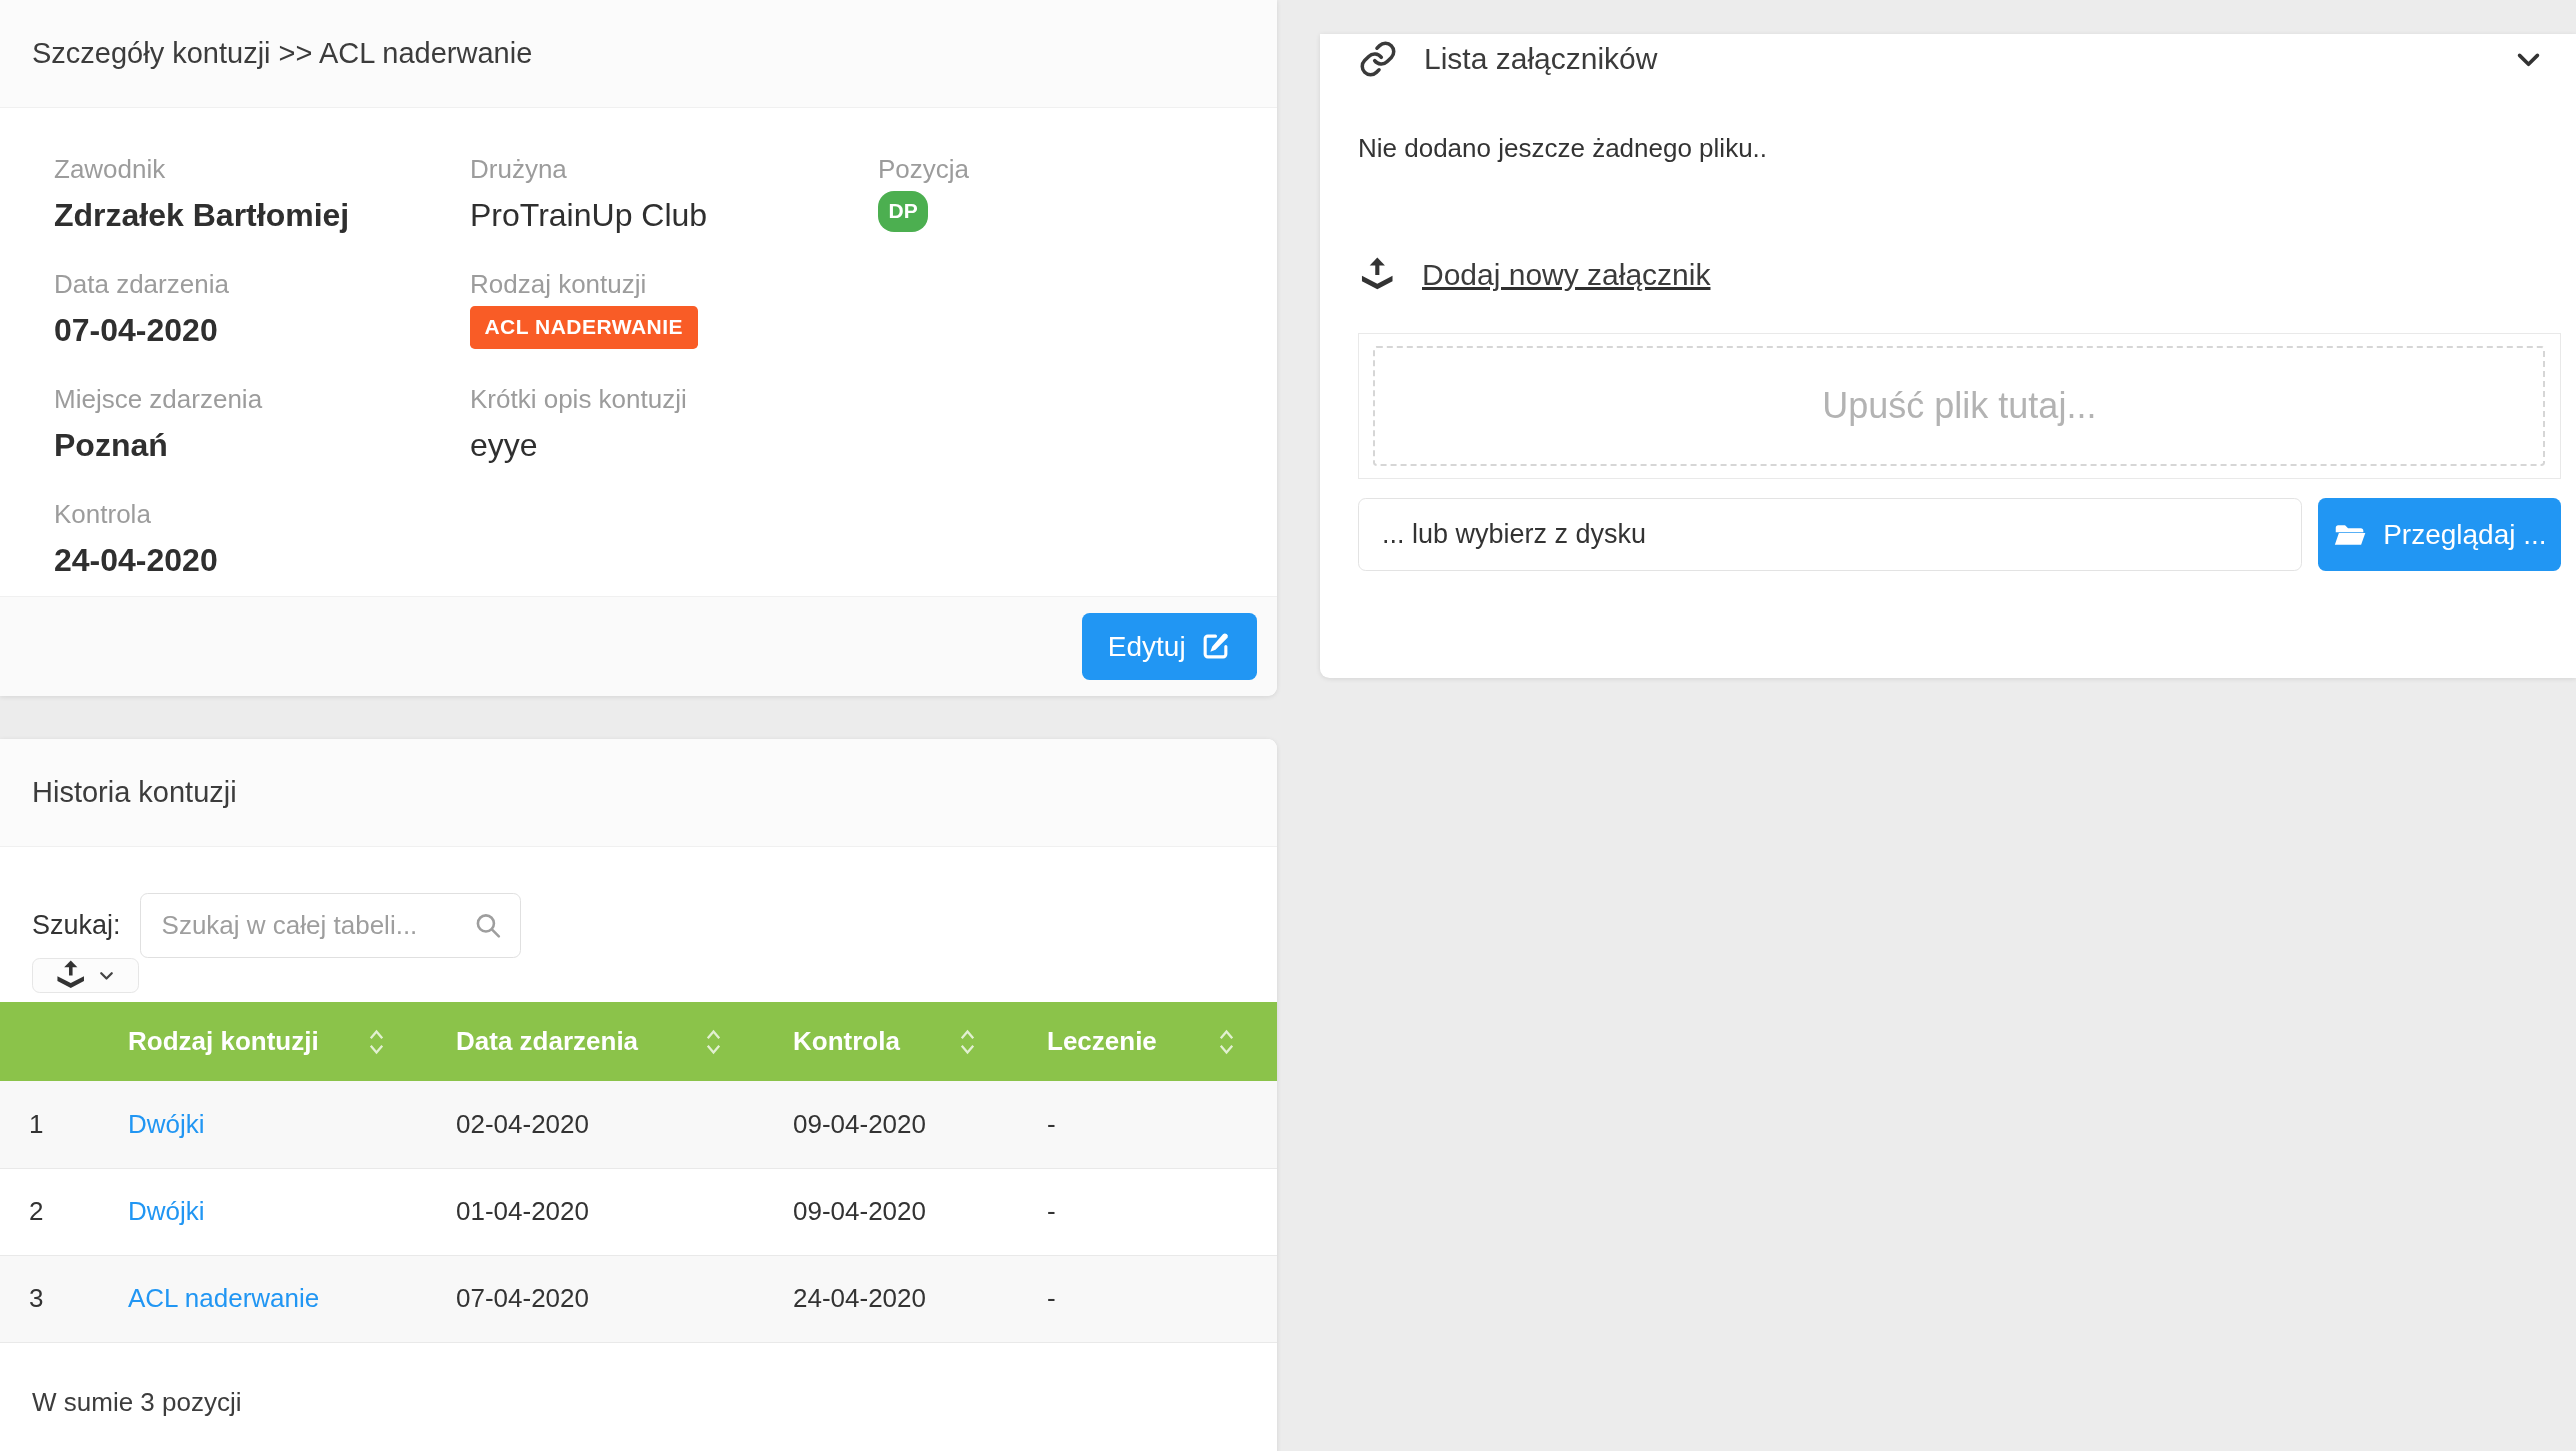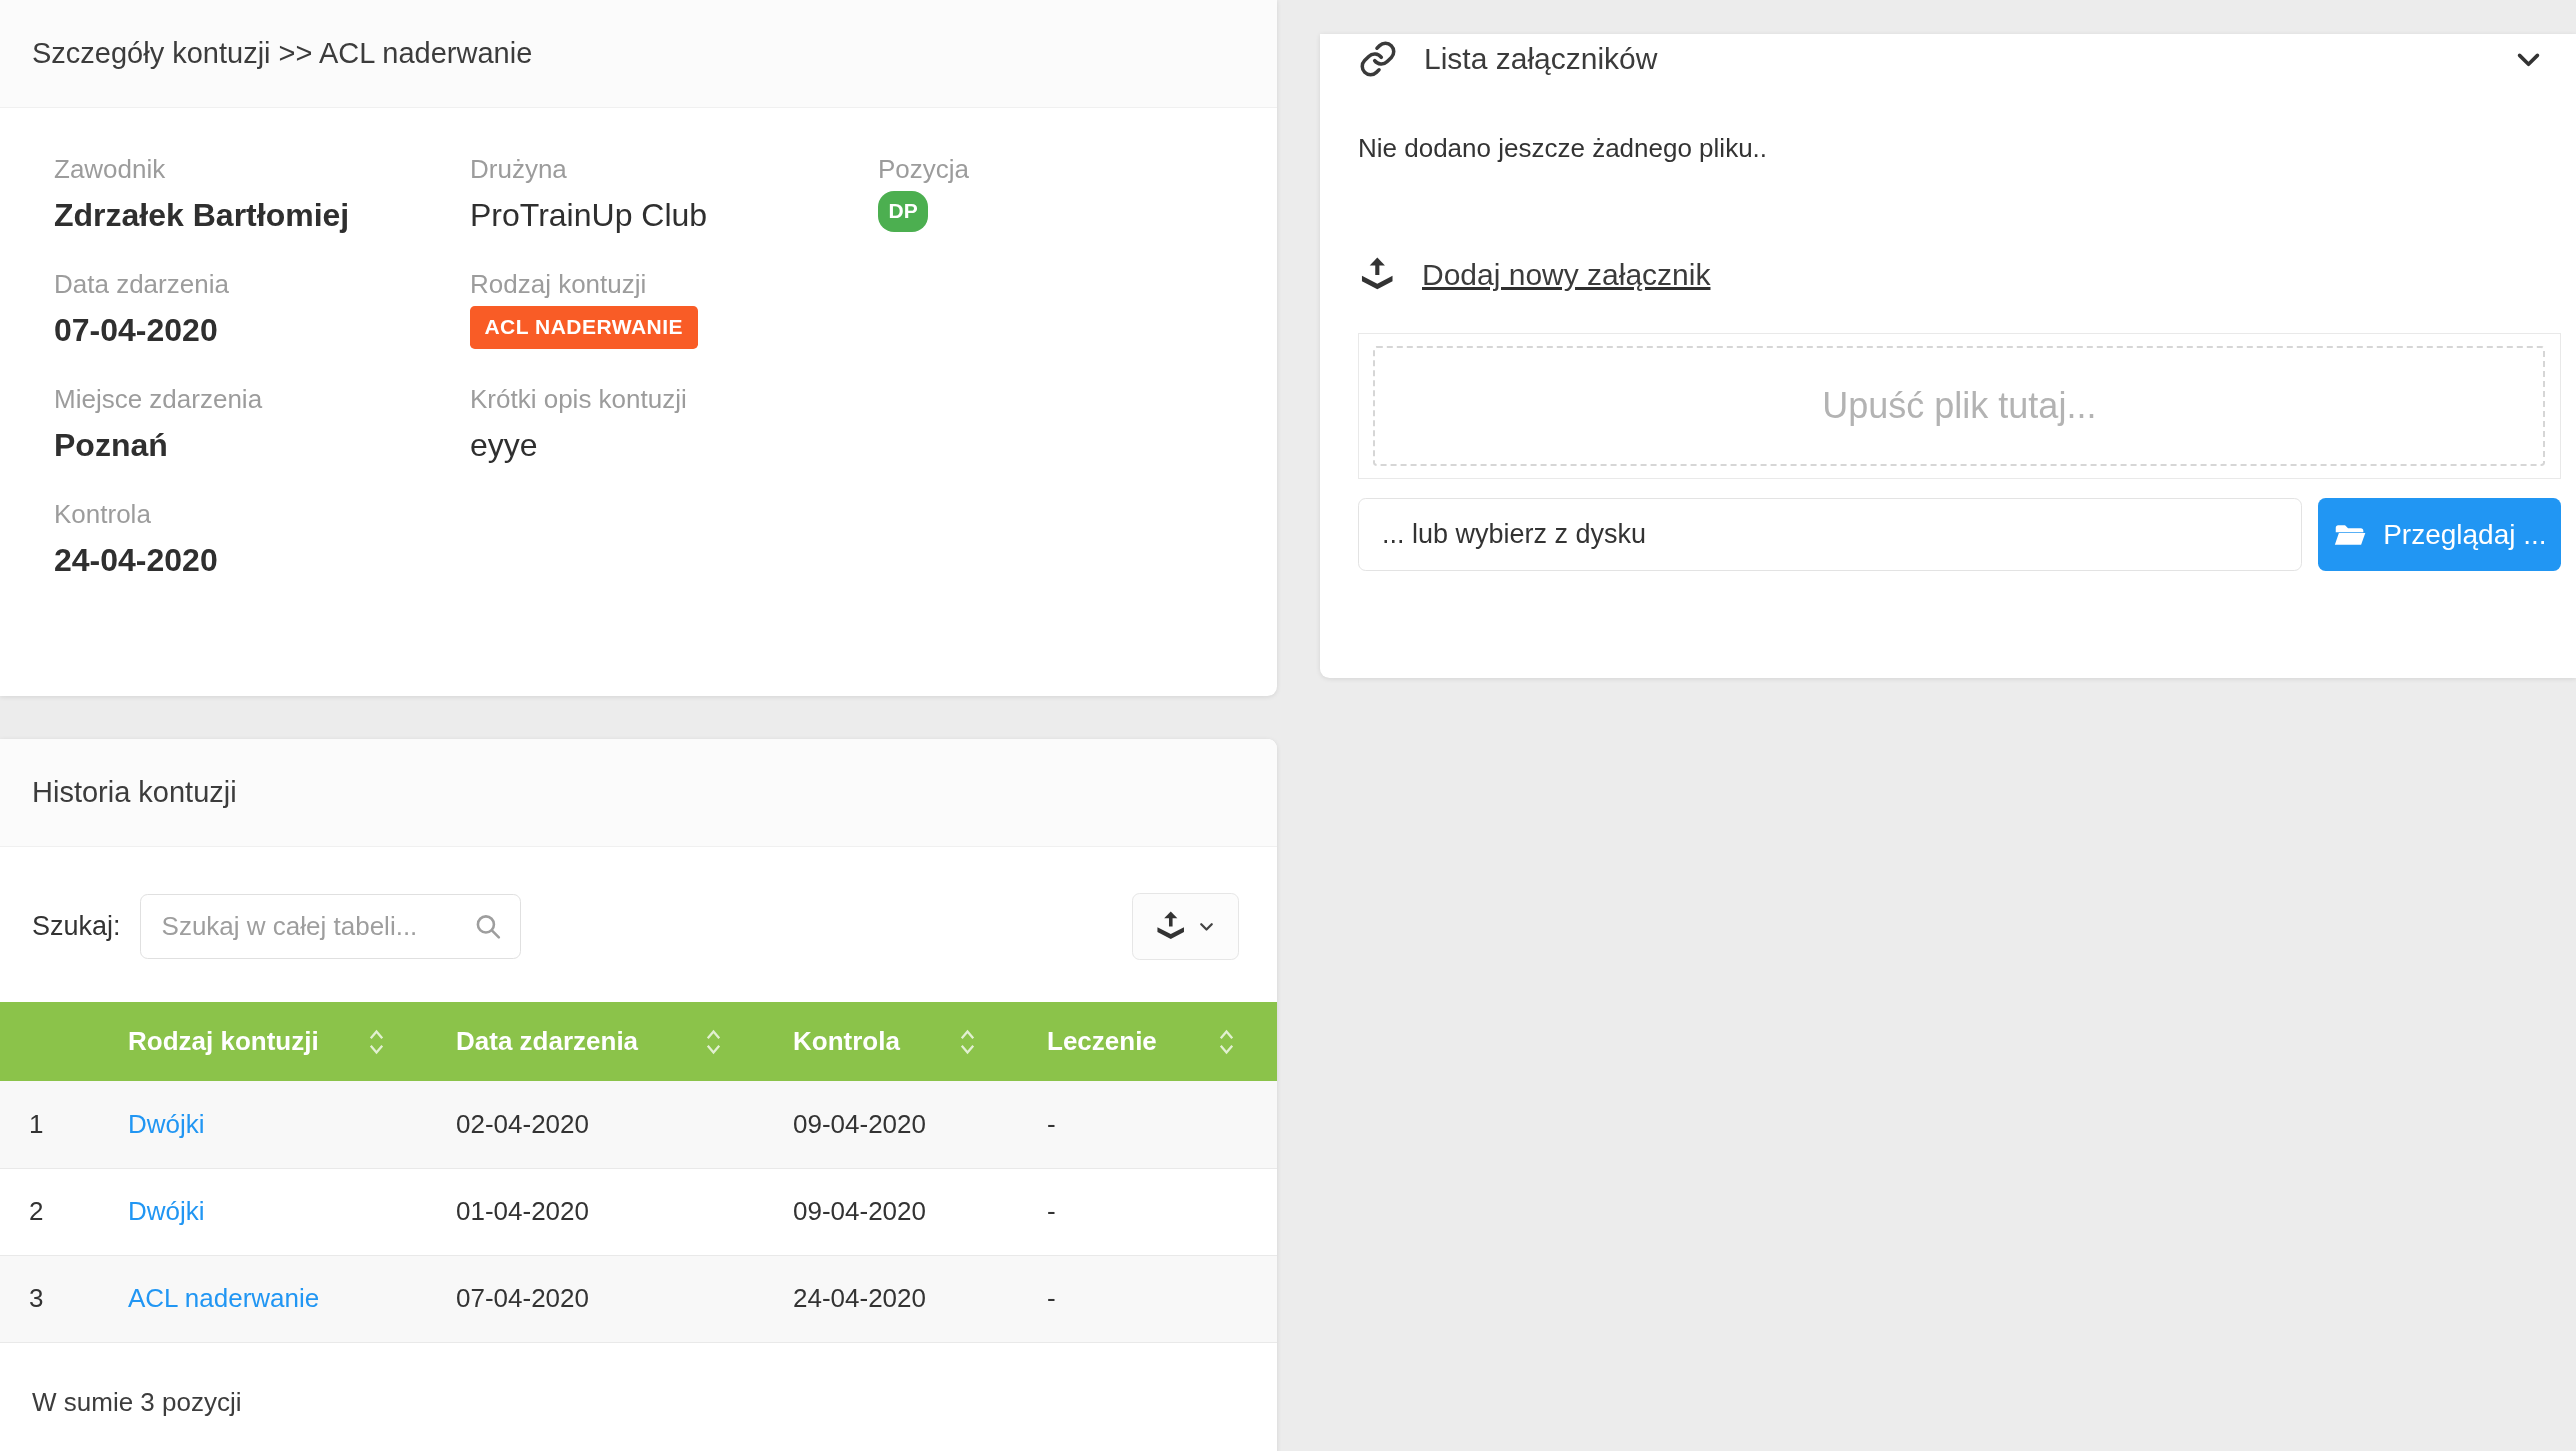--- a/index.html
+++ b/index.html
@@ -64,21 +64,21 @@
     display:flex;align-items:center;gap:14.4px;
     background:var(--accent);color:#fff;border:none;cursor:pointer;
     font-family:inherit;font-size:28px;
     height:67px;padding:0 26px;border-radius:7.7px;
   }
   
   .card-history{margin-top:43px;border-radius:0 9.6px 0 0;height:757px;position:relative;}
   .toolbar{
     margin-top:46px;
     display:flex;justify-content:space-between;
-    padding:0 38px 0 32px;height:67px;
+    padding:0 38px 0 32px;height:67px;flex-direction:column;
   }
   .search-wrap{display:flex;align-items:center;}
   .search-label{font-size:27px;color:#333;margin-right:19px;}
   .search-box{position:relative;}
   .search-box input{
     width:381px;height:65px;
     border:1.9px solid #e0e0e0;border-radius:7.7px;
     font-family:inherit;font-size:26px;color:#0f766e;
     padding:0 57px 0 21px;outline:none;background:#fff;
   }
@@ -182,20 +182,31 @@
       </div>
       <div></div>
 
       <div class="field">
         <div class="flabel">Kontrola</div>
         <div class="fvalue bold">24-04-2020</div>
       </div>
       <div></div>
     </div>
 
+    <div class="card-foot">
+      <button class="btn-blue">
+        <span>Edytuj</span>
+        <span>
+          <svg width="31" height="31" viewBox="0 0 24 24">
+            <path d="M12 4H6a2 2 0 0 0-2 2v12a2 2 0 0 0 2 2h12a2 2 0 0 0 2-2v-6" fill="none" stroke="#fff" stroke-width="2.4" stroke-linecap="round"></path>
+            <path d="M17.8 2.6a2.2 2.2 0 0 1 3.6 2.4c-.1.3-.3.5-.5.7L12 14.5 8 16l1.5-4 8.3-9.4z" fill="#fff"></path>
+          </svg>
+        </span>
+      </button>
+    </div>
   </section>
 
   <section class="card card-history">
     <div class="card-head">
       <span>Historia kontuzji</span>
     </div>
 
     <div class="toolbar">
       <div class="search-wrap">
         <span class="search-label">Szukaj:</span>

